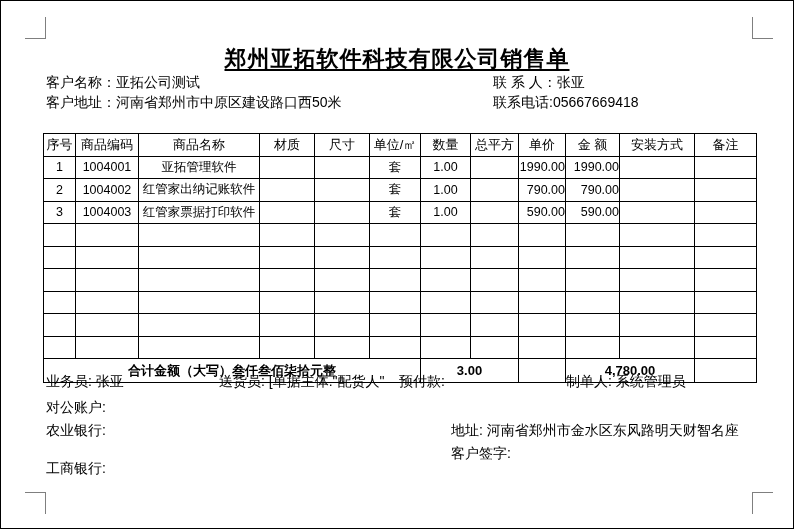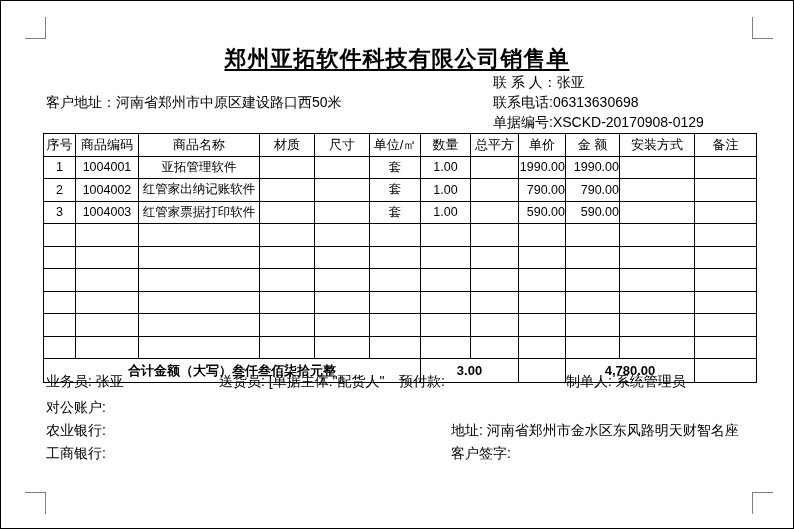--- a/index.html
+++ b/index.html
@@ -53,31 +53,31 @@
 
 <div class="page">
 
   <div class="mark tl"></div>
   <div class="mark tr"></div>
   <div class="mark bl"></div>
   <div class="mark br"></div>
 
   <div class="title">郑州亚拓软件科技有限公司销售单</div>
 
+  <div class="line" style="left:45px;top:72px">
+    <span>客户名称：</span><span>亚拓公司测试</span>
+  </div>
   <div class="line" style="left:492px;top:72px">
     <span>联 系 人：</span><span>张亚</span>
   </div>
   <div class="line" style="left:45px;top:92px">
     <span>客户地址：</span><span>河南省郑州市中原区建设路口西50米</span>
   </div>
   <div class="line" style="left:492px;top:92px">
-    <span>联系电话:</span><span>06313630698</span>
-  </div>
-  <div class="line" style="left:492px;top:112px">
-    <span>单据编号:</span><span>XSCKD-20170908-0129</span>
+    <span>联系电话:</span><span>05667669418</span>
   </div>
 
   <table class="items">
     <colgroup>
       <col style="width:32px">
         <col style="width:63px">
         <col style="width:121px">
       <col style="width:55px">
         <col style="width:55px">
         <col style="width:51px">
@@ -262,20 +262,20 @@
     <span>对公账户:</span>
   </div>
 
   <div class="line" style="left:45px;top:420px">
     <span>农业银行:</span>
   </div>
   <div class="line" style="left:450px;top:420px">
     <span>地址: </span><span>河南省郑州市金水区东风路明天财智名座</span>
   </div>
 
-  <div class="line" style="left:45px;top:443px">
+  <div class="line" style="left:45px;top:458px">
     <span>工商银行:</span>
   </div>
   <div class="line" style="left:450px;top:443px">
     <span>客户签字:</span>
   </div>
 
 </div>
 
 </body></html>

